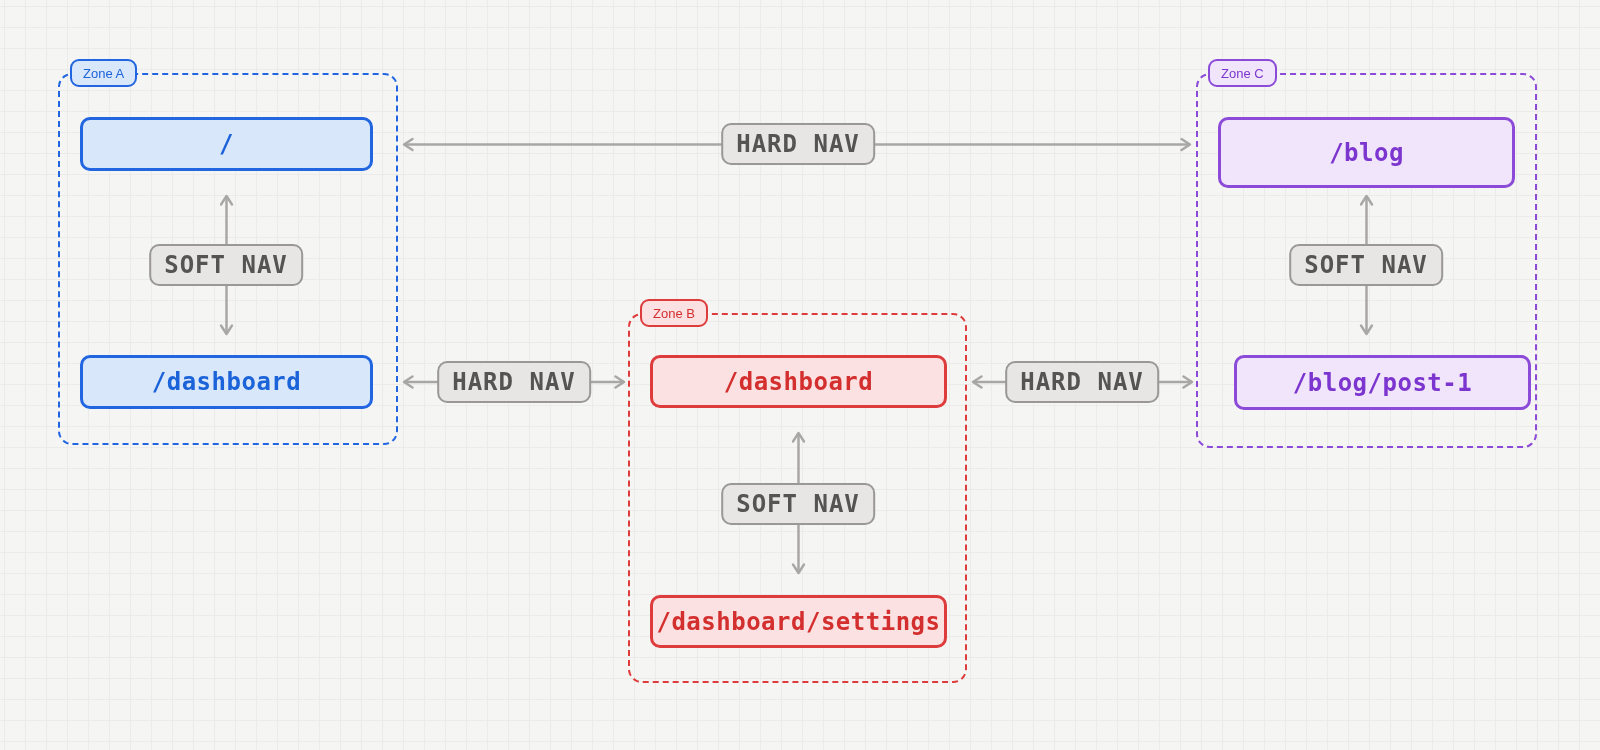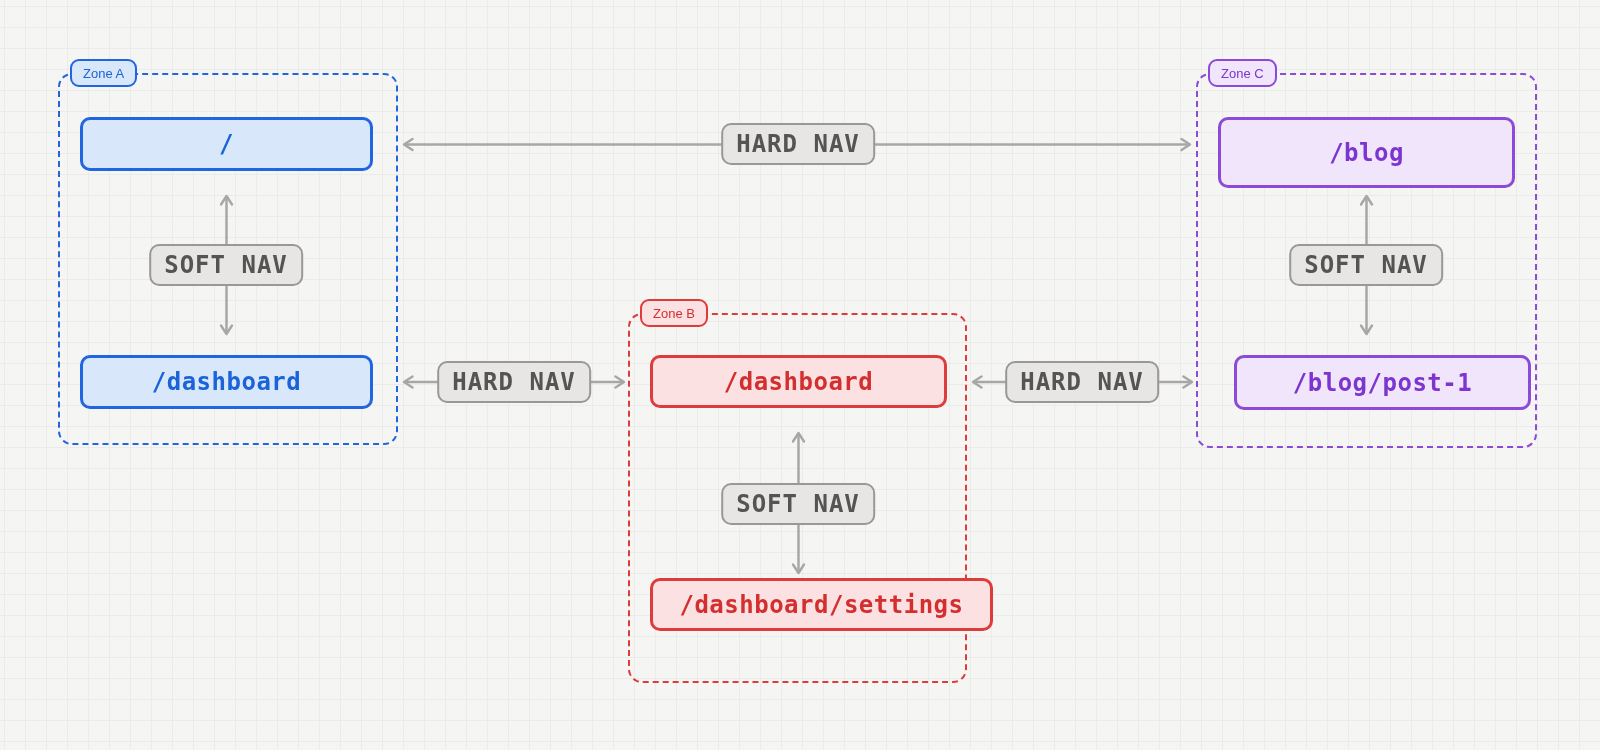--- a/index.html
+++ b/index.html
@@ -110,21 +110,21 @@
 
   <div class="zone theme-blue" style="left:58px; top:73px; width:340px; height:372px;"></div>
   <div class="zone-badge theme-blue" style="left:70px; top:59px;">Zone A</div>
   <div class="node theme-blue" style="left:80px; top:117px; width:293px; height:54px;">/</div>
   <div class="node theme-blue" style="left:80px; top:355px; width:293px; height:54px;">/dashboard</div>
   <div class="pill" style="left:226px; top:265px;">SOFT NAV</div>
 
   <div class="zone theme-red" style="left:628px; top:313px; width:339px; height:370px;"></div>
   <div class="zone-badge theme-red" style="left:640px; top:299px;">Zone B</div>
   <div class="node theme-red" style="left:650px; top:355px; width:297px; height:53px;">/dashboard</div>
-  <div class="node theme-red" style="left:650px; top:578px; width:343px; height:53px;">/dashboard/settings</div>
+  <div class="node theme-red" style="left:650px; top:595px; width:297px; height:53px;">/dashboard/settings</div>
   <div class="pill" style="left:798px; top:504px;">SOFT NAV</div>
 
   <div class="zone theme-purple" style="left:1196px; top:73px; width:341px; height:375px;"></div>
   <div class="zone-badge theme-purple" style="left:1208px; top:59px;">Zone C</div>
   <div class="node theme-purple" style="left:1218px; top:117px; width:297px; height:71px;">/blog</div>
   <div class="node theme-purple" style="left:1234px; top:355px; width:297px; height:55px;">/blog/post-1</div>
   <div class="pill" style="left:1366px; top:265px;">SOFT NAV</div>
 
   <div class="pill" style="left:798px; top:144px;">HARD NAV</div>
   <div class="pill" style="left:514px; top:382px;">HARD NAV</div>

